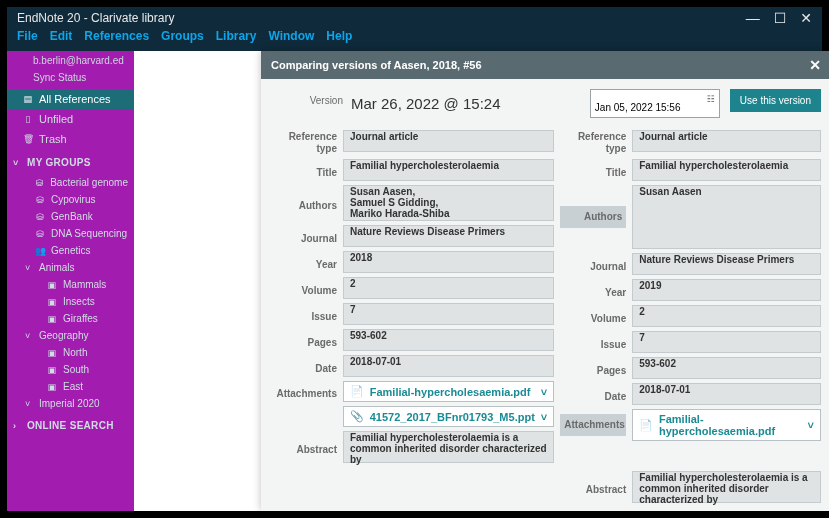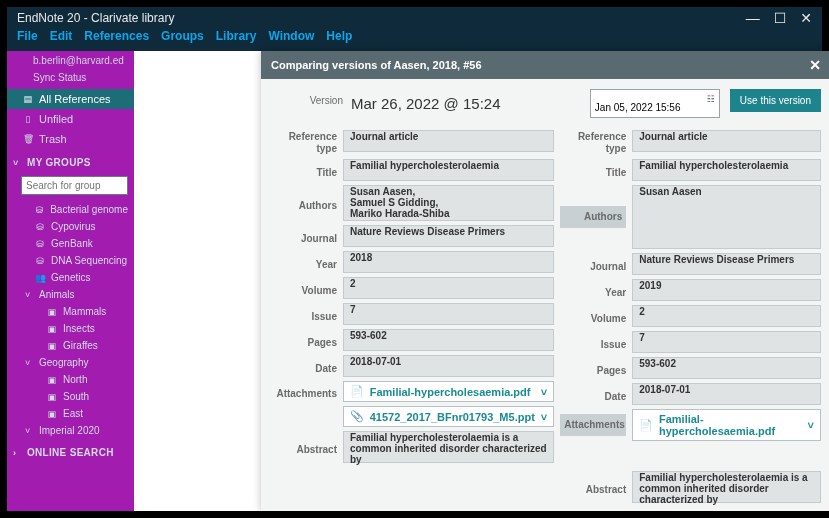--- a/index.html
+++ b/index.html
@@ -108,23 +108,20 @@
       </div>
       <div class="nav-item">
         <span class="sb-icon">🗑</span>
         <span>Trash</span>
       </div>
 
       <div class="section-header">
         <span class="chev">˅</span>
         <span>MY GROUPS</span>
       </div>
-      <div class="search-group">
-        <input placeholder="Search for group" style="">
-      </div>
 
       <div class="group-item">
           <span class="sb-icon">⛁</span>
           <span>Bacterial genome</span>
         </div>
       <div class="group-item">
           <span class="sb-icon">⛁</span>
           <span>Cypovirus</span>
         </div>
       <div class="group-item">

